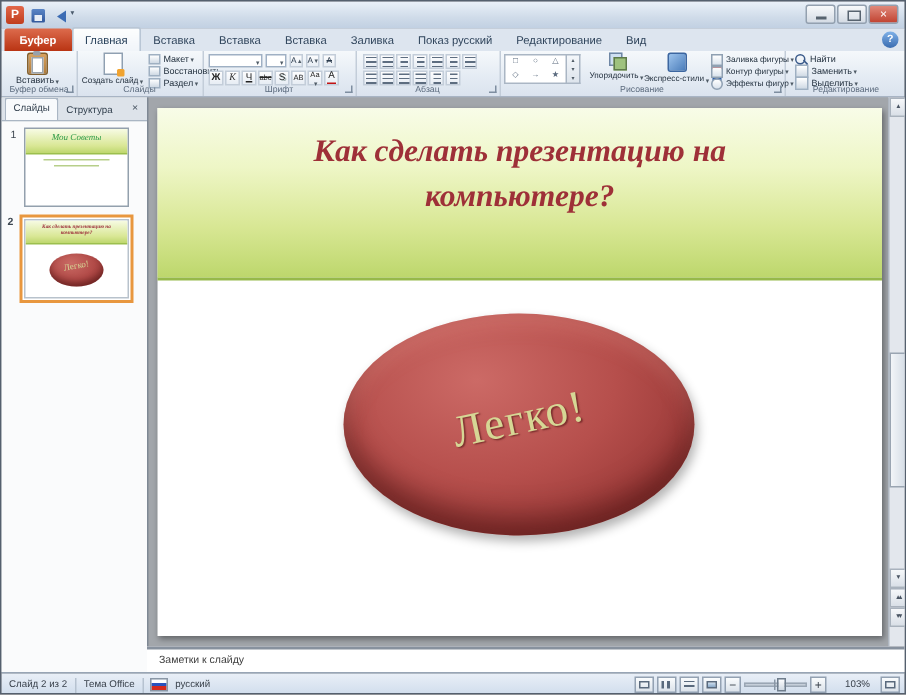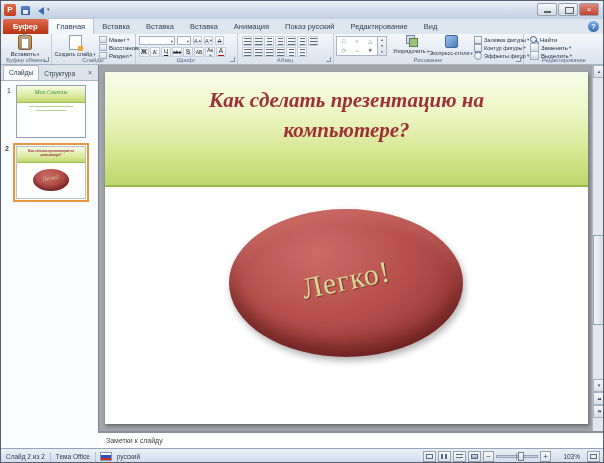--- a/index.html
+++ b/index.html
@@ -210,21 +210,21 @@
       <div class="wc" id="wc-close">×</div>
     </div>
   </div>
 
   <div id="tabstrip">
     <div id="filetab">Буфер</div>
     <div class="rtab active">Главная</div>
     <div class="rtab">Вставка</div>
     <div class="rtab">Вставка</div>
     <div class="rtab">Вставка</div>
-    <div class="rtab">Анимация</div>
+    <div class="rtab">Заливка</div>
     <div class="rtab">Показ русский</div>
     <div class="rtab">Редактирование</div>
     <div class="rtab">Вид</div>
     <div id="helpbtn">?</div>
   </div>
 
   <div id="ribbon">
 
     <div class="grp" id="g-clip">
       <div class="bigbtn" id="paste-btn">

